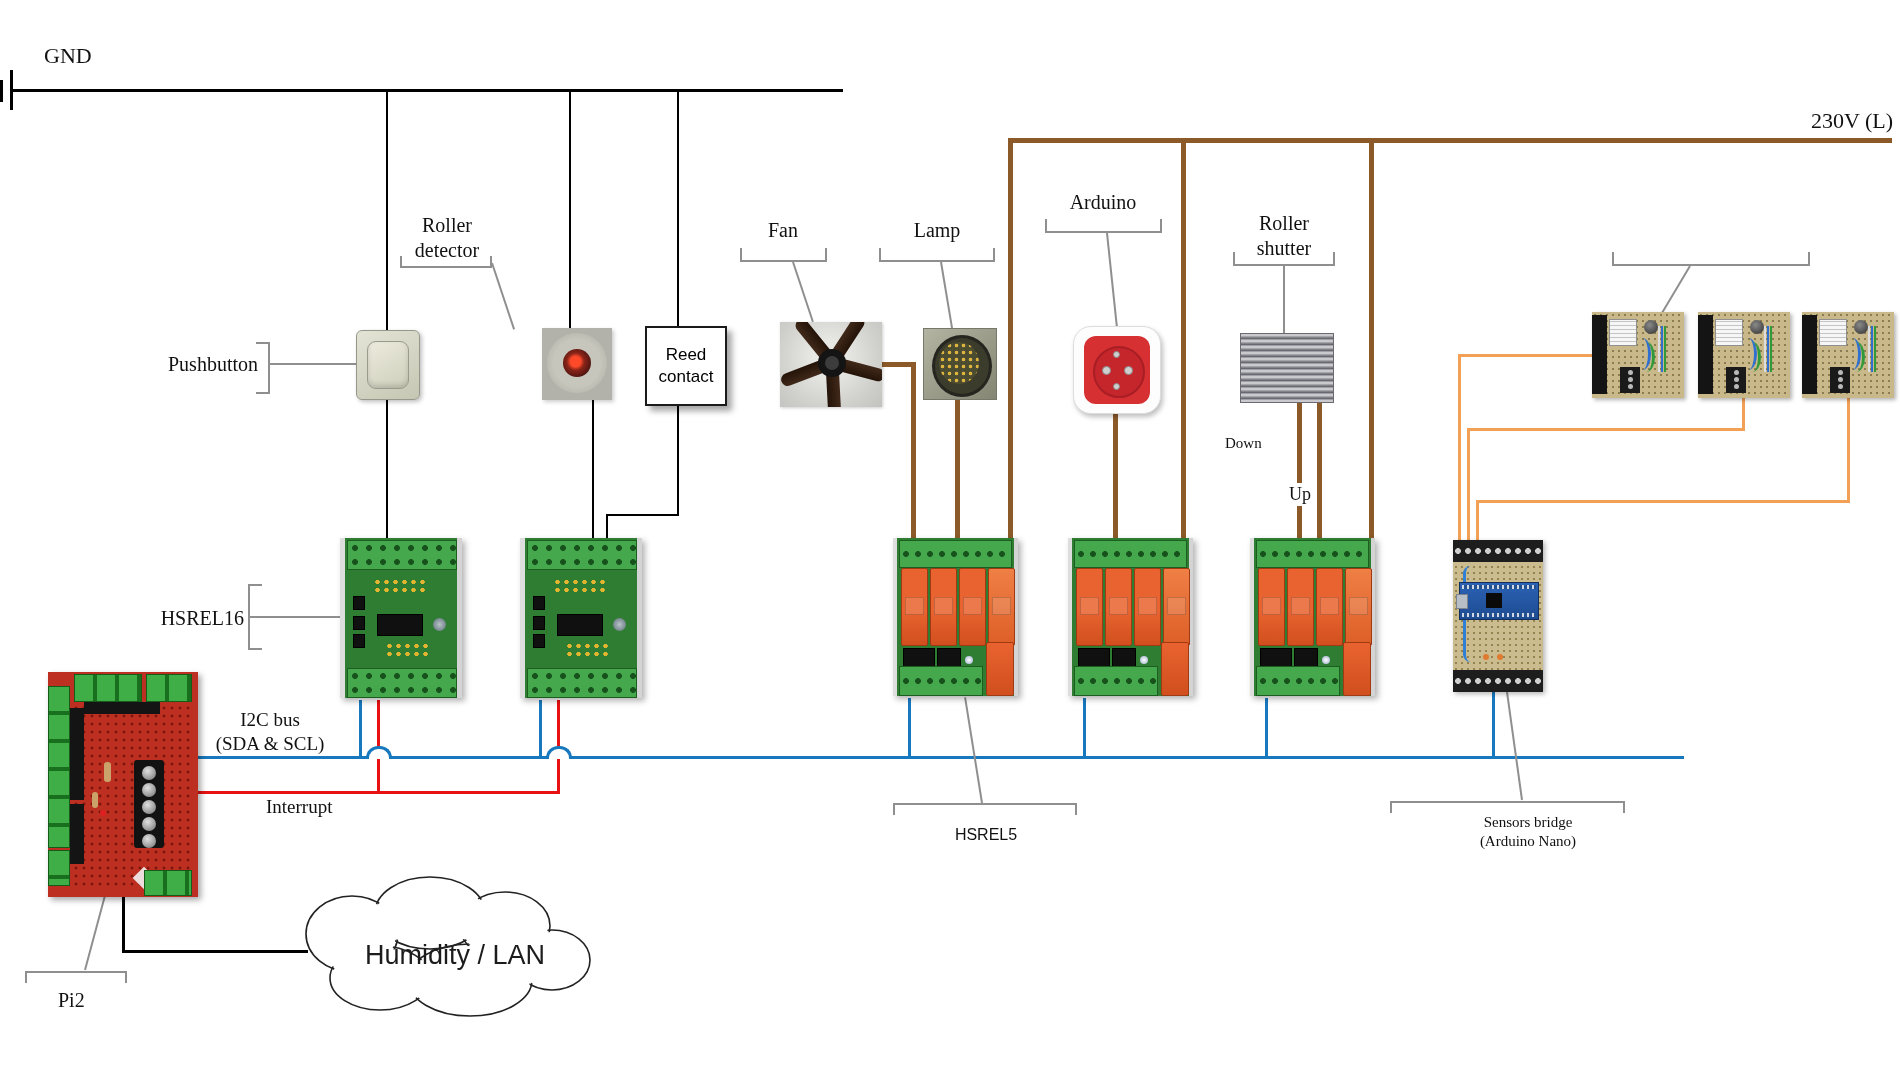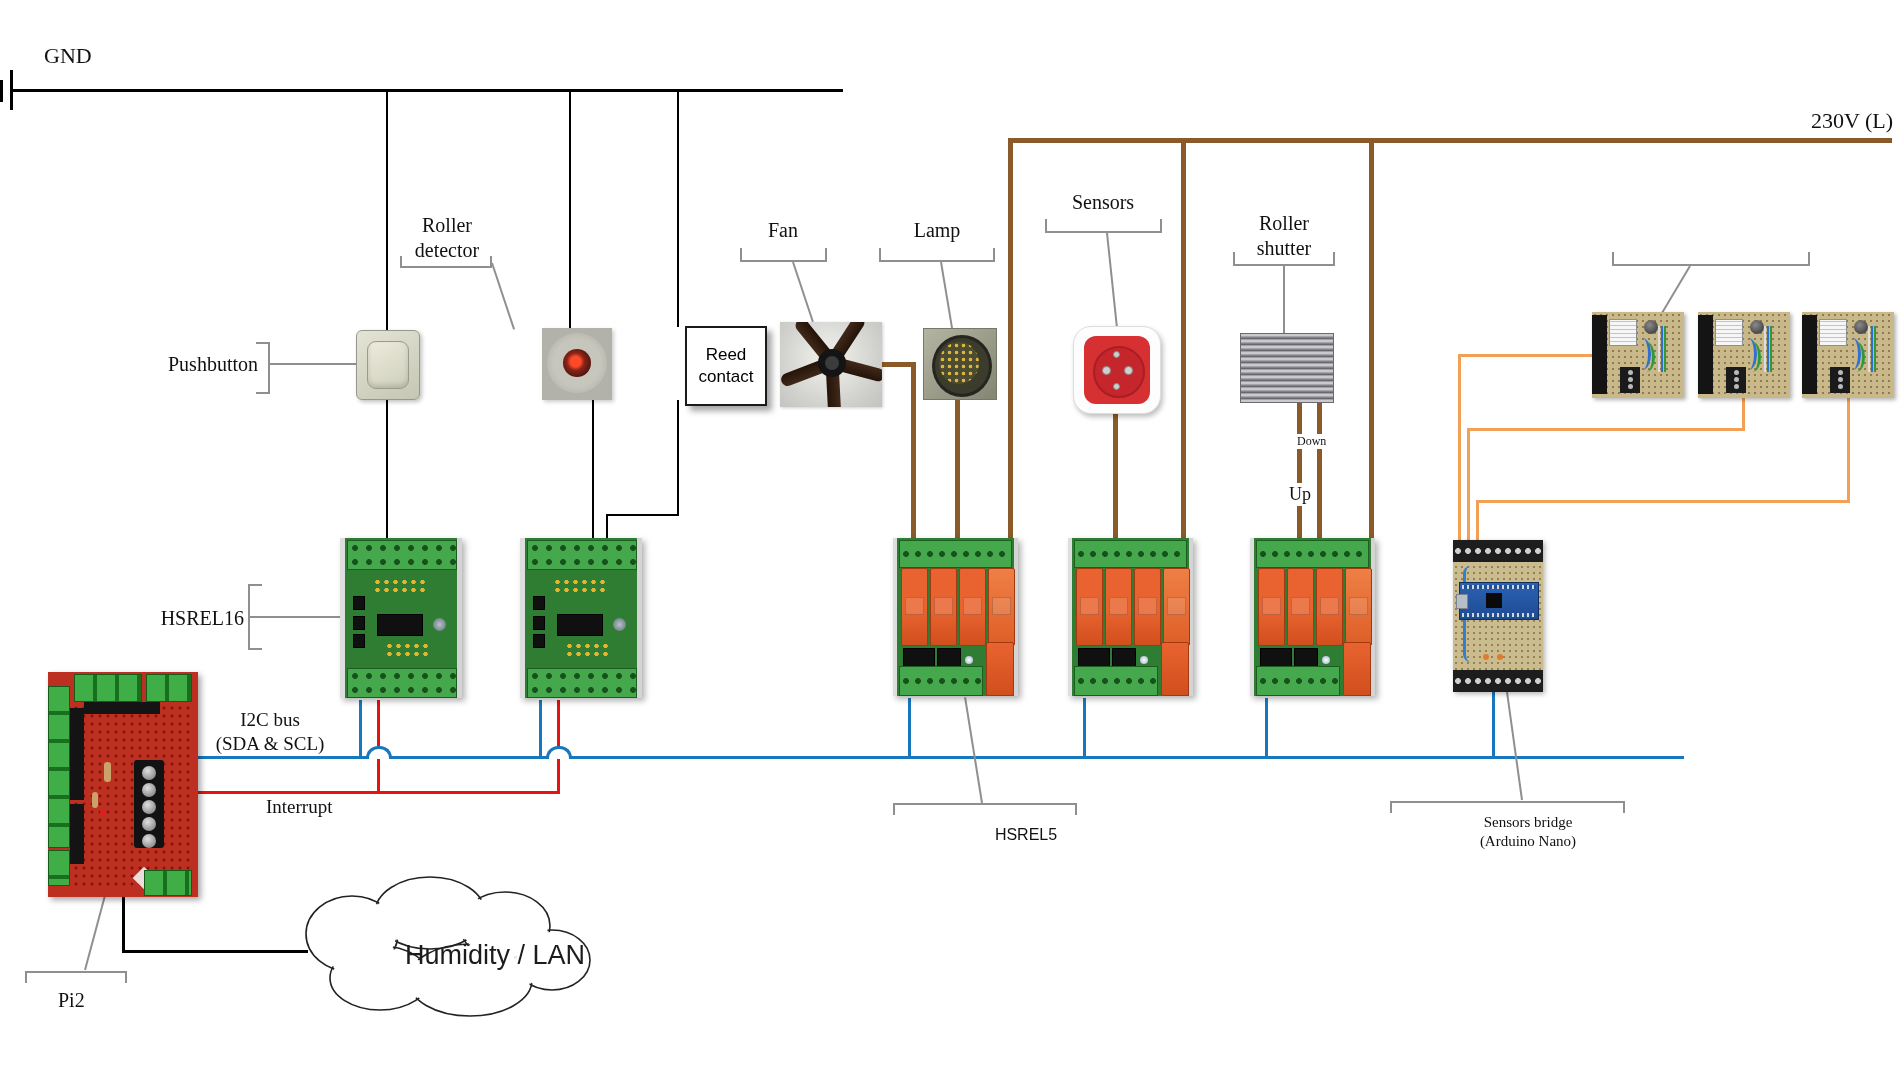--- a/index.html
+++ b/index.html
@@ -12,21 +12,21 @@
   .red{background:#e81212;}
   .org{background:#f2a055;}
   .gry{background:#8f8f8f;}
   .wht{background:#fff;}
   .diag{position:absolute;height:2px;background:#8f8f8f;transform-origin:0 50%;}
   .hop{position:absolute;width:20px;height:10px;border:3px solid #1878be;border-bottom:none;
        border-radius:12px 12px 0 0;background:#fff;}
   .lbl{position:absolute;font-size:20px;color:#111;line-height:1.25;white-space:nowrap;}
   .ctr{text-align:center;white-space:normal;}
   .rgt{text-align:right;}
-  .sans{font-family:"Liberation Sans","DejaVu Sans",sans-serif;margin-left:40px;}
+  .sans{font-family:"Liberation Sans","DejaVu Sans",sans-serif;}
   .wbg{background:#fff;padding:0 3px;}
 
   
   .pushbtn{position:absolute;left:356px;top:330px;width:62px;height:68px;border-radius:6px;
      background:linear-gradient(150deg,#e4e4d6,#c6c6b4);border:1px solid #97978b;box-shadow:2px 2px 4px rgba(0,0,0,.25);}
   .pushbtn .key{position:absolute;left:10px;top:10px;width:40px;height:46px;border-radius:9px;
      background:linear-gradient(150deg,#ecebdd,#cfcfbc);border:1px solid #9b9b8d;box-shadow:inset 0 -3px 5px rgba(0,0,0,.15);}
   .motion{position:absolute;left:542px;top:328px;width:70px;height:72px;background:#b2b2aa;box-shadow:2px 2px 4px rgba(0,0,0,.2);}
   .motion .ring{position:absolute;left:5px;top:5px;width:60px;height:60px;border-radius:50%;
      background:radial-gradient(circle,#c6c6bc 55%,#a8a8a0 100%);}
@@ -454,32 +454,32 @@
 
   <div class="lbl" style="left:44px;top:42px;font-size:22px;">GND</div>
   <div class="lbl rgt" style="left:1770px;top:107px;width:123px;font-size:22px;">230V (L)</div>
   <div class="lbl rgt" style="left:140px;top:352px;width:118px;">Pushbutton</div>
   <div class="lbl ctr" style="left:387px;top:213px;width:120px;">
     <div>Roller</div>
     <div>detector</div>
   </div>
   <div class="lbl ctr" style="left:733px;top:218px;width:100px;">Fan</div>
   <div class="lbl ctr" style="left:887px;top:218px;width:100px;">Lamp</div>
-  <div class="lbl ctr" style="left:1053px;top:190px;width:100px;">Sensors</div>
+  <div class="lbl ctr" style="left:1053px;top:190px;width:100px;">Arduino</div>
   <div class="lbl ctr" style="left:1234px;top:211px;width:100px;">
     <div>Roller</div>
     <div>shutter</div>
   </div>
   <div class="lbl rgt" style="left:148px;top:606px;width:96px;">HSREL16</div>
   <div class="lbl ctr" style="left:190px;top:708px;width:160px;font-size:19px;">
     <div>I2C bus</div>
     <div>(SDA &amp; SCL)</div>
   </div>
   <div class="lbl" style="left:266px;top:795px;font-size:19px;">Interrupt</div>
-  <div class="lbl wbg" style="left:1294px;top:434px;font-size:12px;">Down</div>
+  <div class="lbl wbg" style="left:1222px;top:434px;font-size:15px;">Down</div>
   <div class="lbl wbg" style="left:1286px;top:483px;font-size:18px;">Up</div>
   <div class="lbl ctr sans" style="left:936px;top:825px;width:100px;font-size:16px;">HSREL5</div>
   <div class="lbl ctr" style="left:1428px;top:813px;width:200px;font-size:15px;">
     <div>Sensors bridge</div>
     <div>(Arduino Nano)</div>
   </div>
   <div class="lbl" style="left:58px;top:988px;">Pi2</div>
 
 </div>
 

